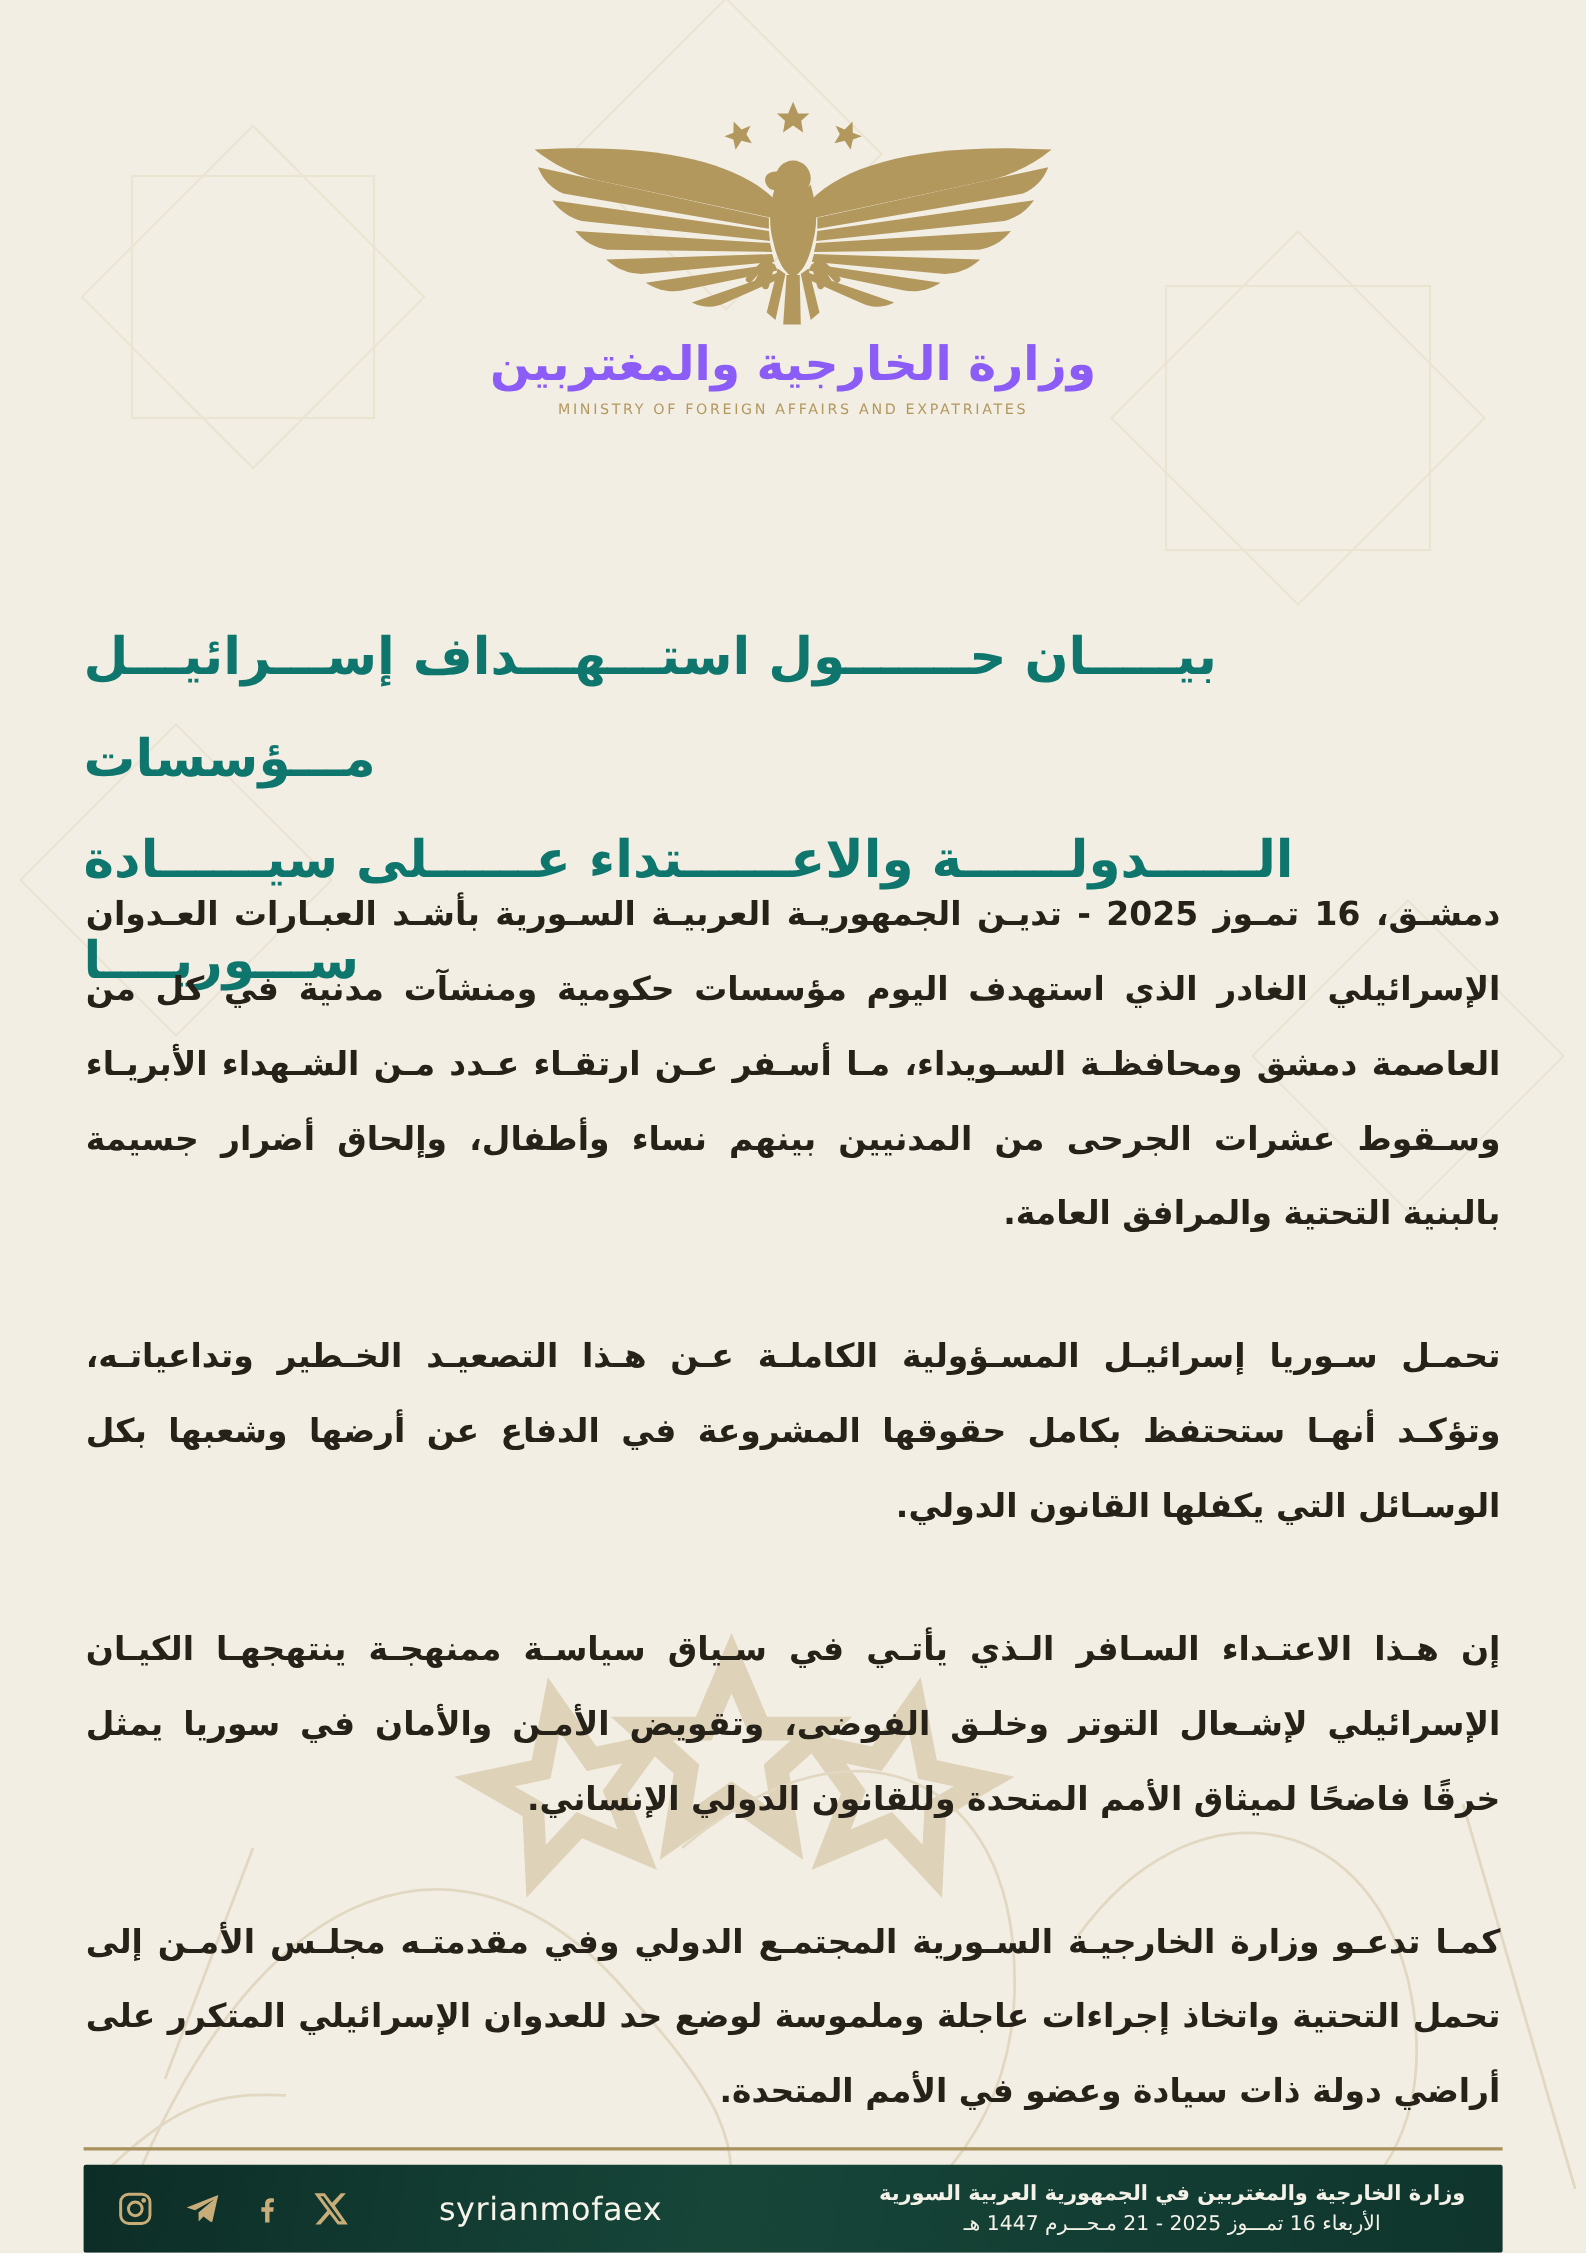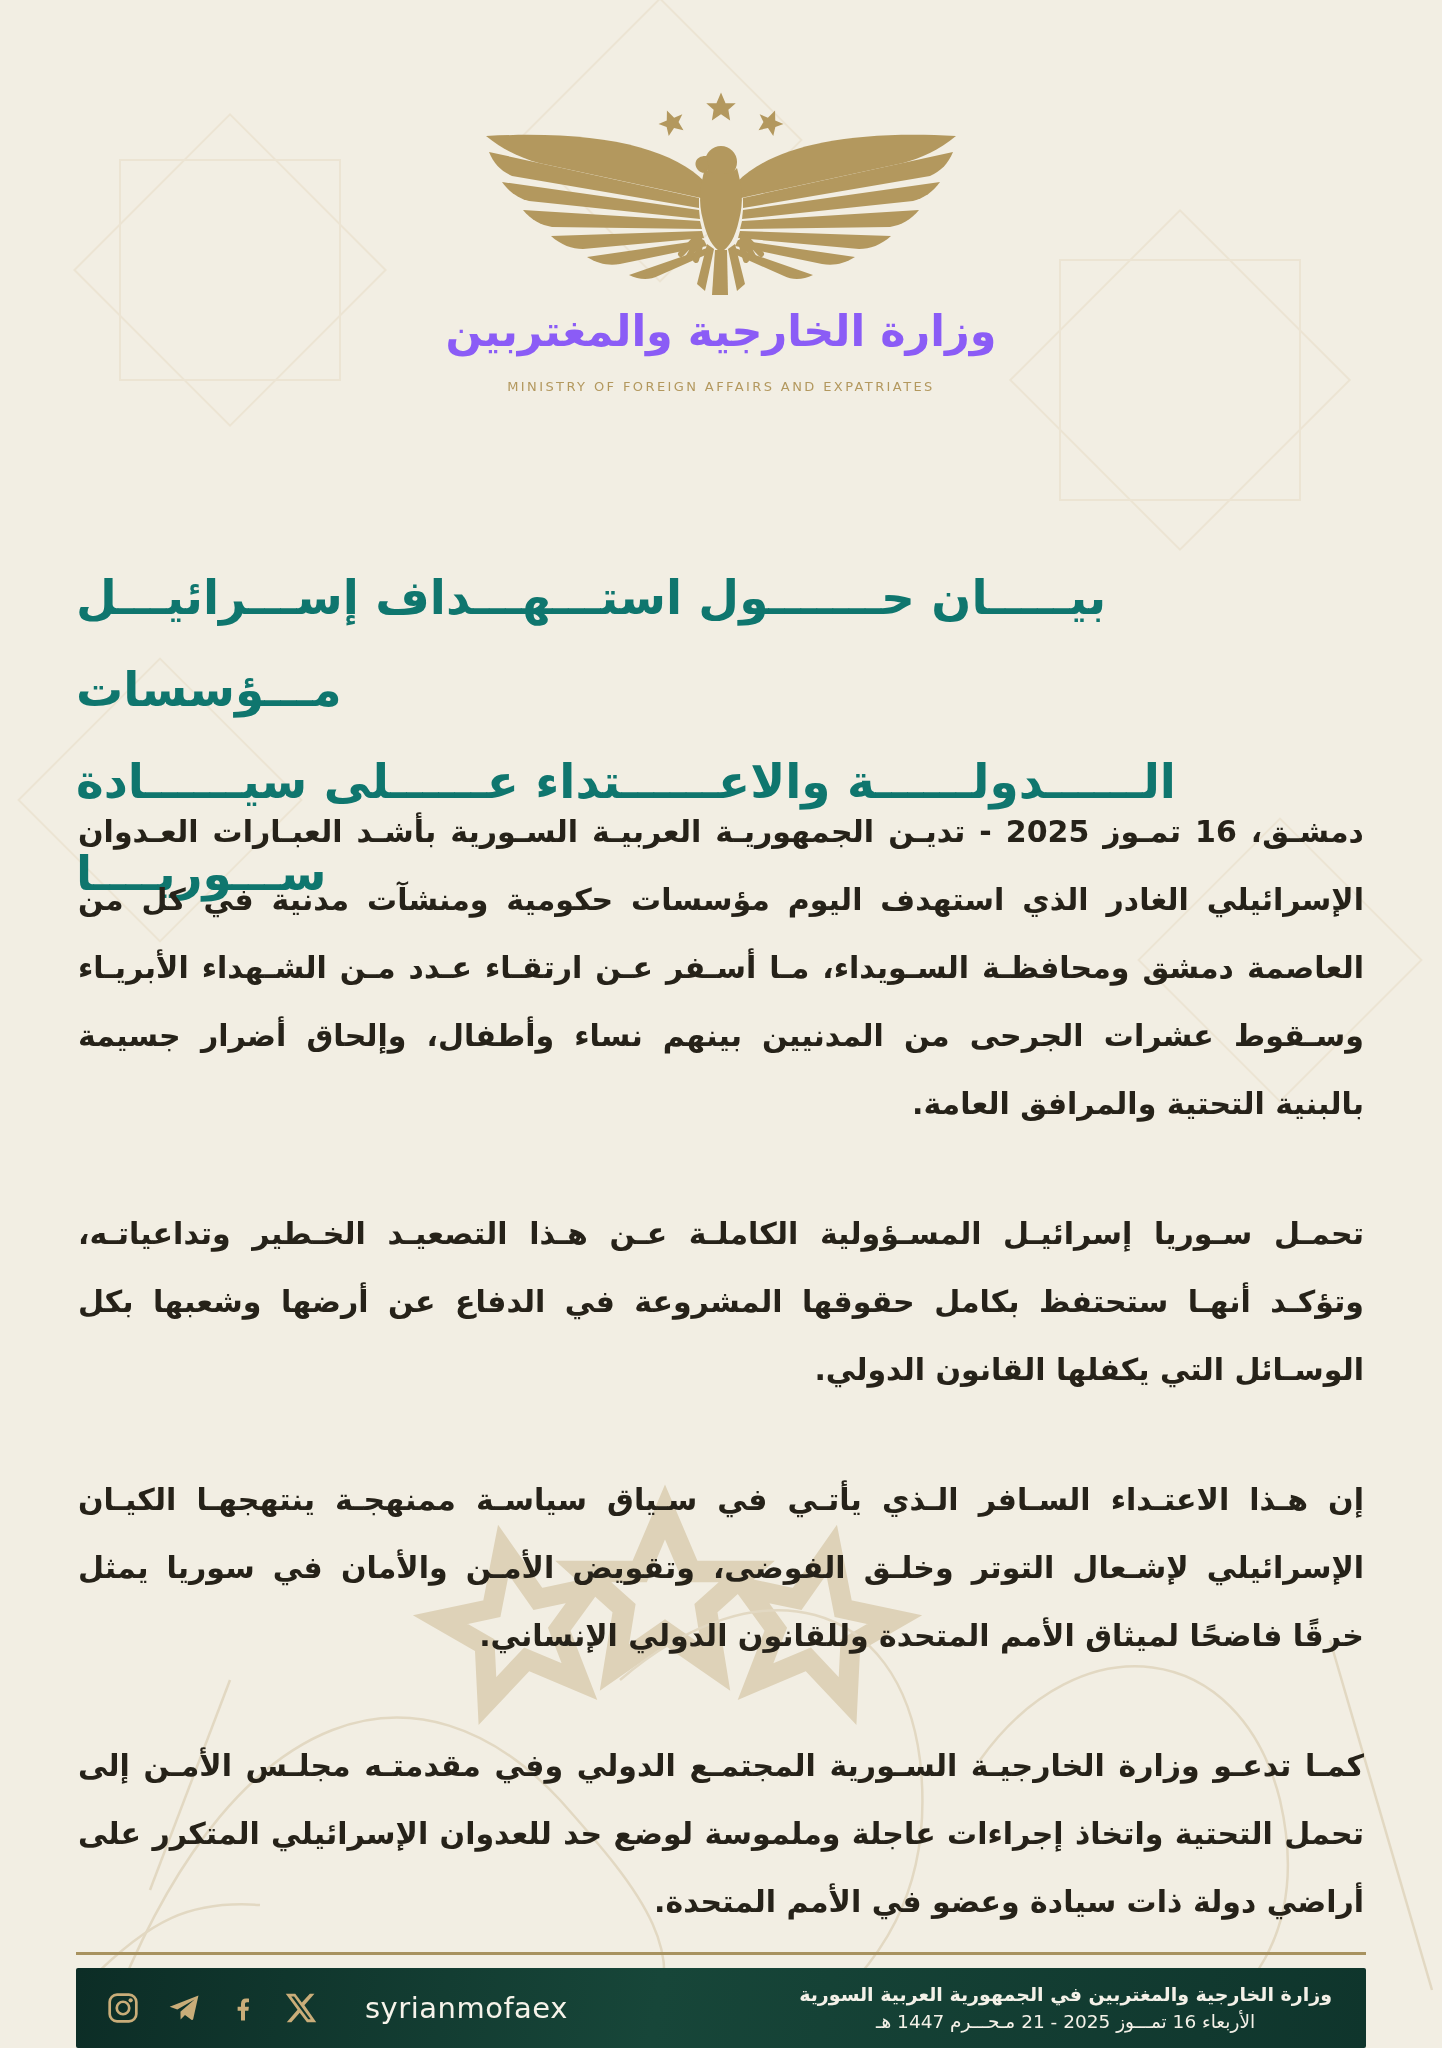--- a/index.html
+++ b/index.html
@@ -17,21 +17,21 @@
   
   .emblem{position:absolute;top:86px;left:0;right:0;text-align:center;}
   .emblem svg.eagle{display:block;margin:0 auto;}
   .calligraphy{
     direction:rtl;
     font-size:43px;font-weight:700;color:#8b5cf6;
     margin-top:2px;letter-spacing:1px;
   }
   .en-name{
     font-size:13px;letter-spacing:2.4px;color:#b3985e;
-    margin-top:23px;font-weight:400;
+    margin-top:9px;font-weight:400;
   }
 
   
   .title{
     position:absolute;top:552px;left:76px;right:76px;
     direction:rtl;text-align:left;
     color:#0f766e;font-weight:700;
     font-size:47px;line-height:92px;
     margin:0;
   }
@@ -52,21 +52,21 @@
     height:80px;
     background:linear-gradient(100deg,#0c2d26 0%,#174639 45%,#0f352c 100%);
     border-radius:2px;
     display:flex;align-items:center;justify-content:space-between;
     padding:0 34px 0 30px;box-sizing:border-box;
   }
   .footer-left{display:flex;align-items:center;gap:26px;}
   .social-icon{display:block;}
   .handle{
     color:#f6f3ea;font-size:29px;letter-spacing:0.5px;
-    margin-left:21px;font-weight:400;
+    margin-left:55px;font-weight:400;
   }
   .footer-right{direction:rtl;text-align:right;color:#f4f1e8;}
   .footer-org{font-size:19px;font-weight:700;line-height:27px;text-align:center;}
   .footer-date{font-size:18.5px;font-weight:400;line-height:27px;text-align:center;}
 </style>
 </head>
 <body>
 
 <div class="page">
 

